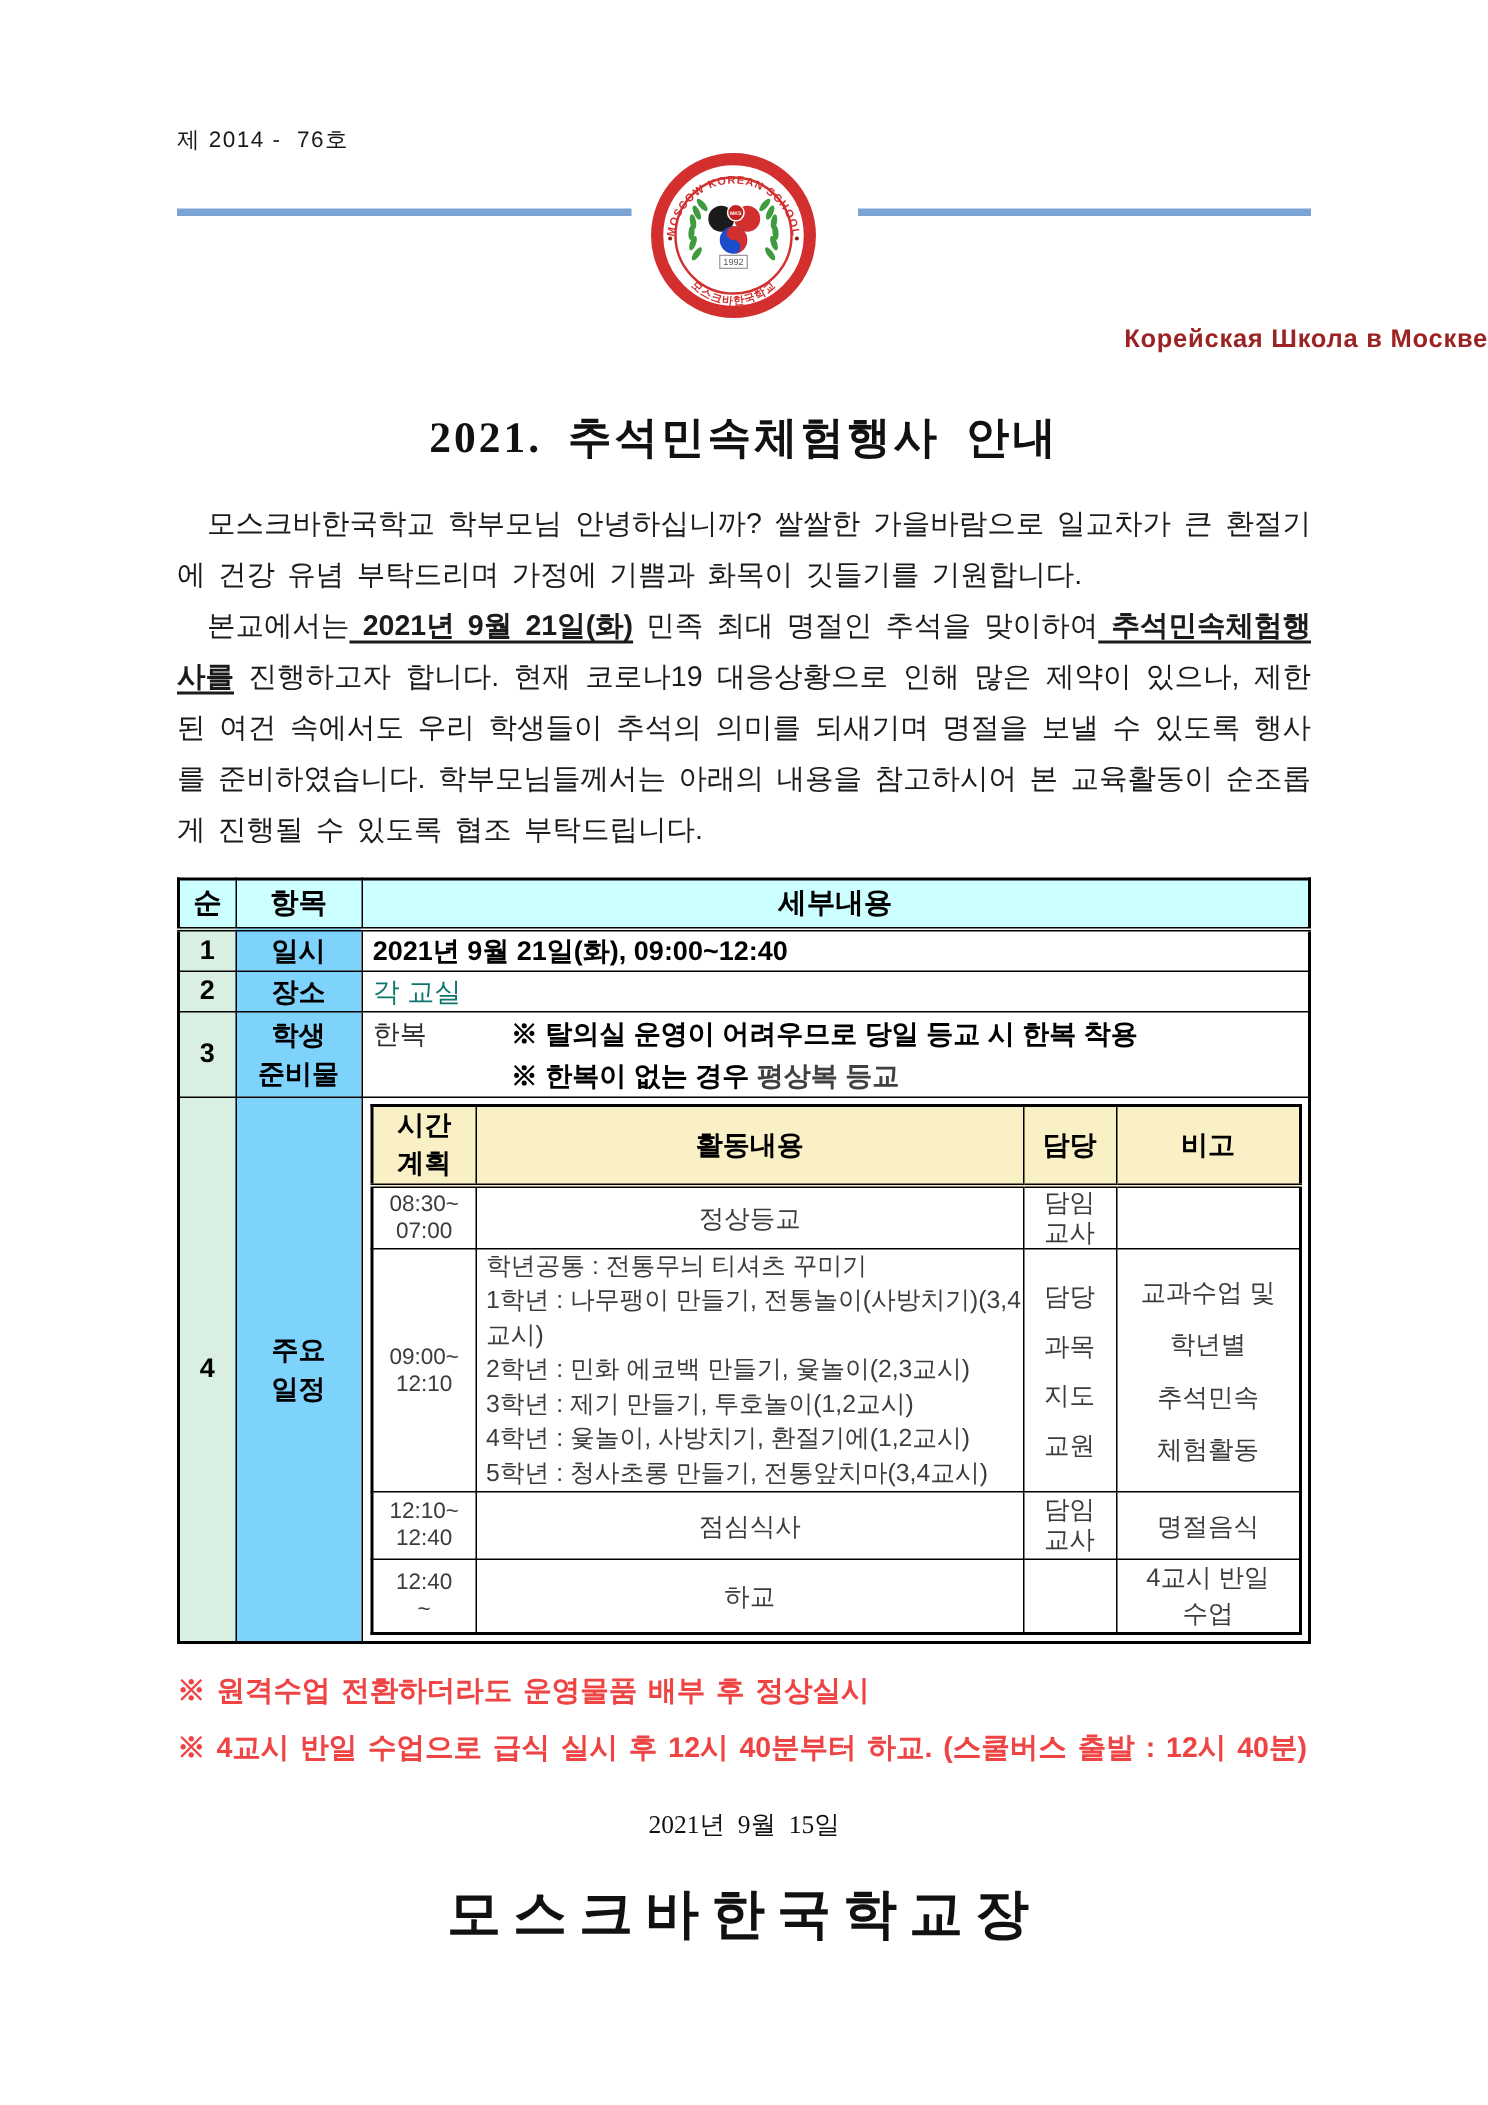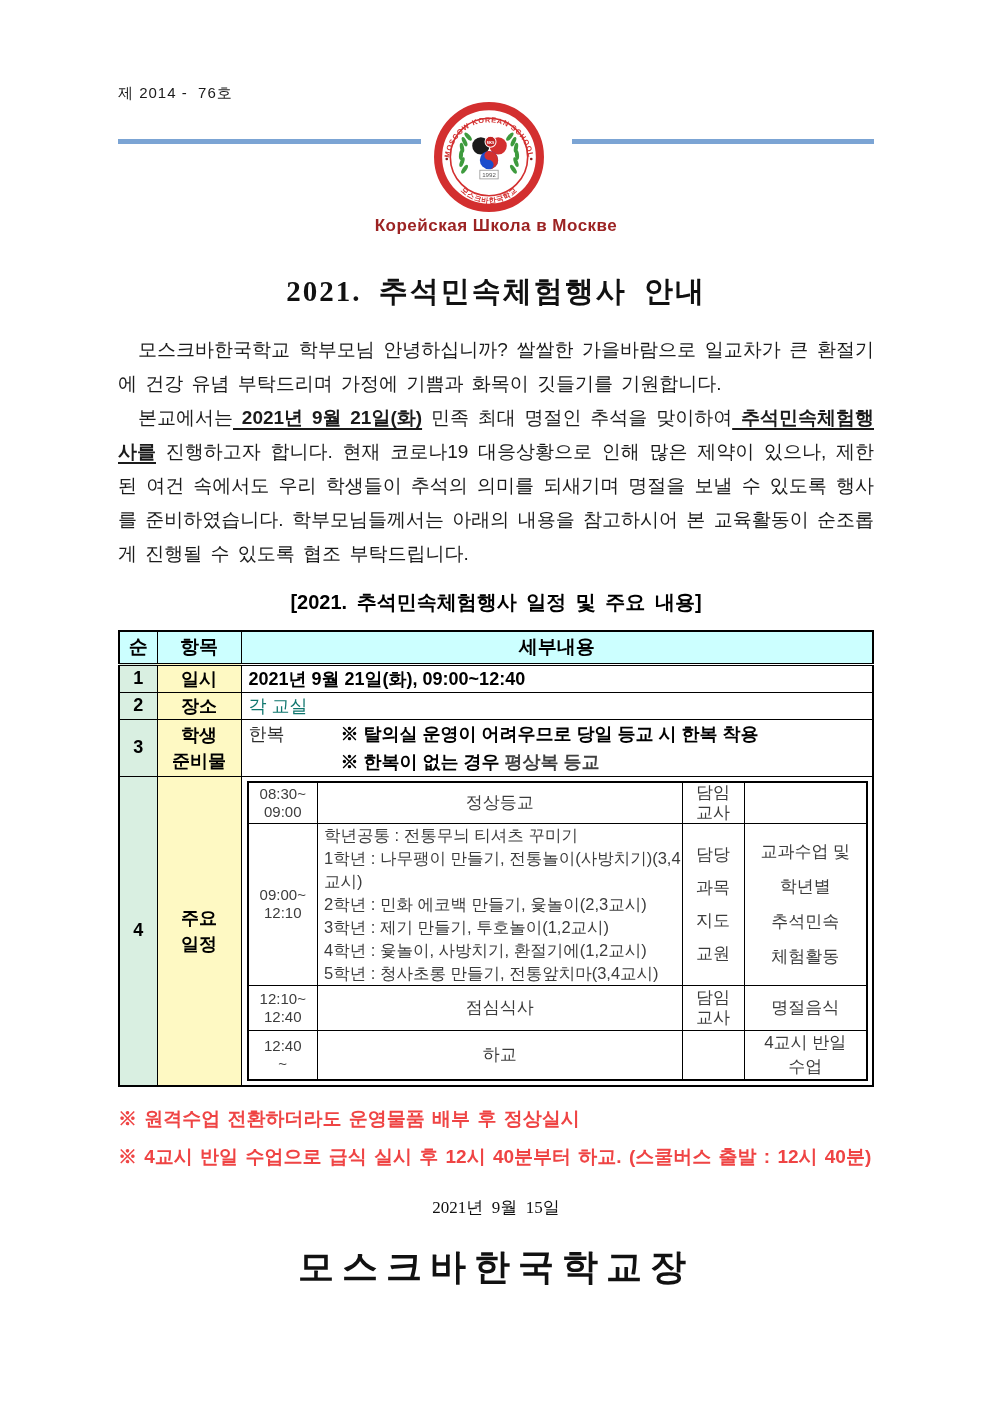--- a/index.html
+++ b/index.html
@@ -6,42 +6,42 @@
   body { background:#ffffff; font-family:"Liberation Sans", sans-serif; }
   .page { position:relative; width:992px; height:1403px; background:#fff; overflow:hidden; }
 
   .doc-number { position:absolute; top:84px; left:118px; font-size:15px; color:#1a1a1a; white-space:pre; letter-spacing:1px; }
 
   .rule { position:absolute; top:139px; height:5px; background:#7BA4D4; }
   .rule-left  { left:118px; width:303px; }
   .rule-right { left:572px; width:302px; }
 
   .logo-wrap { position:absolute; top:100px; left:433px; width:112px; height:114px; }
-  .ru-caption { position:absolute; top:216px; left:0; width:992px; text-align:center;
+  .ru-caption { position:absolute; top:216px; left:0; width:992px; text-align:right;
                 color:#9C2323; font-weight:bold; font-size:17px; letter-spacing:0.5px; }
 
   .content { position:absolute; top:272px; left:118px; width:756px; }
 
   .title { font-family:"Liberation Serif","DejaVu Serif",serif; font-weight:bold; color:#111;
            font-size:29px; text-align:center; letter-spacing:2px; word-spacing:8px; }
 
   .para { margin-top:0; font-size:19px; line-height:34px; color:#1b1b1b; text-align:justify;
           text-indent:20px; word-spacing:3px; }
   .para.first { margin-top:21px; }
   .bu { font-weight:bold; text-decoration:underline; text-underline-offset:4px; text-decoration-thickness:2px; }
 
   .caption { margin-top:18px; text-align:center; font-size:20px; font-weight:bold; color:#000; word-spacing:4px; }
 
   table { border-collapse:collapse; table-layout:fixed; }
   .main-table { margin-top:14px; width:756px; border:2px solid #000; }
   .main-table th, .main-table td { border:1px solid #000; vertical-align:middle; }
   .mt-head th { background:#CCFFFF; font-size:19px; font-weight:bold; height:33px; text-align:center;
                 border-bottom:3px double #000; }
   .c-no   { background:#D9EFE1; text-align:center; font-weight:bold; font-size:18px; }
-  .c-item { background:#fef9c3; text-align:center; font-weight:bold; font-size:18px; line-height:26px; }
+  .c-item { background:#7dd3fc; text-align:center; font-weight:bold; font-size:18px; line-height:26px; }
   .c-detail { background:#fff; padding-left:7px; font-size:18px; }
   .r1 td { height:23px; }
   .r2 td { height:23px; }
   .r3 td { height:57px; }
   .bold { font-weight:bold; }
   .thin { color:#0f766e; }
   .blue { color:#404040; }
   .prep-line1 { line-height:28px; }
   .prep-line2 { line-height:28px; padding-left:92px; }
   .hanbok { display:inline-block; width:92px; color:#2e2e2e; }
@@ -129,21 +129,20 @@
   <div class="ru-caption">Корейская Школа в Москве</div>
 
   <div class="content">
 
     <h1 class="title">2021. 추석민속체험행사 안내</h1>
 
     <p class="para first">모스크바한국학교 학부모님 안녕하십니까? 쌀쌀한 가을바람으로 일교차가 큰 환절기에 건강 유념 부탁드리며 가정에 기쁨과 화목이 깃들기를 기원합니다.</p>
 
     <p class="para"><span>본교에서는</span><span class="bu"> 2021년 9월 21일(화)</span><span> 민족 최대 명절인 추석을 맞이하여</span><span class="bu"> 추석민속체험행사를</span><span> 진행하고자 합니다. 현재 코로나19 대응상황으로 인해 많은 제약이 있으나, 제한된 여건 속에서도 우리 학생들이 추석의 의미를 되새기며 명절을 보낼 수 있도록 행사를 준비하였습니다. 학부모님들께서는 아래의 내용을 참고하시어 본 교육활동이 순조롭게 진행될 수 있도록 협조 부탁드립니다.</span></p>
 
-    <div class="caption">[2021. 추석민속체험행사 일정 및 주요 내용]</div>
 
     <table class="main-table">
       <colgroup>
           <col style="width:38px">
           <col style="width:84px">
           <col>
         </colgroup>
       <tbody>
           <tr class="mt-head">
         <th>순</th>
@@ -180,24 +179,33 @@
         <td class="c-detail sched-holder">
 
           <table class="sched">
             <colgroup>
                   <col style="width:70px">
                   <col>
                   <col style="width:62px">
                   <col style="width:123px">
                 </colgroup>
             <tbody>
+                  <tr class="s-head">
+              <th>
+                <div>시간</div>
+                <div>계획</div>
+              </th>
+              <th>활동내용</th>
+              <th>담당</th>
+              <th>비고</th>
+            </tr>
             <tr class="s-r1">
               <td class="s-time">
                 <div>08:30~</div>
-                <div>09:00</div>
+                <div>07:00</div>
               </td>
               <td class="s-act">정상등교</td>
               <td class="s-charge">
                 <div>담임</div>
                 <div>교사</div>
               </td>
               <td class="s-note"></td>
             </tr>
             <tr class="s-r2">
               <td class="s-time">

